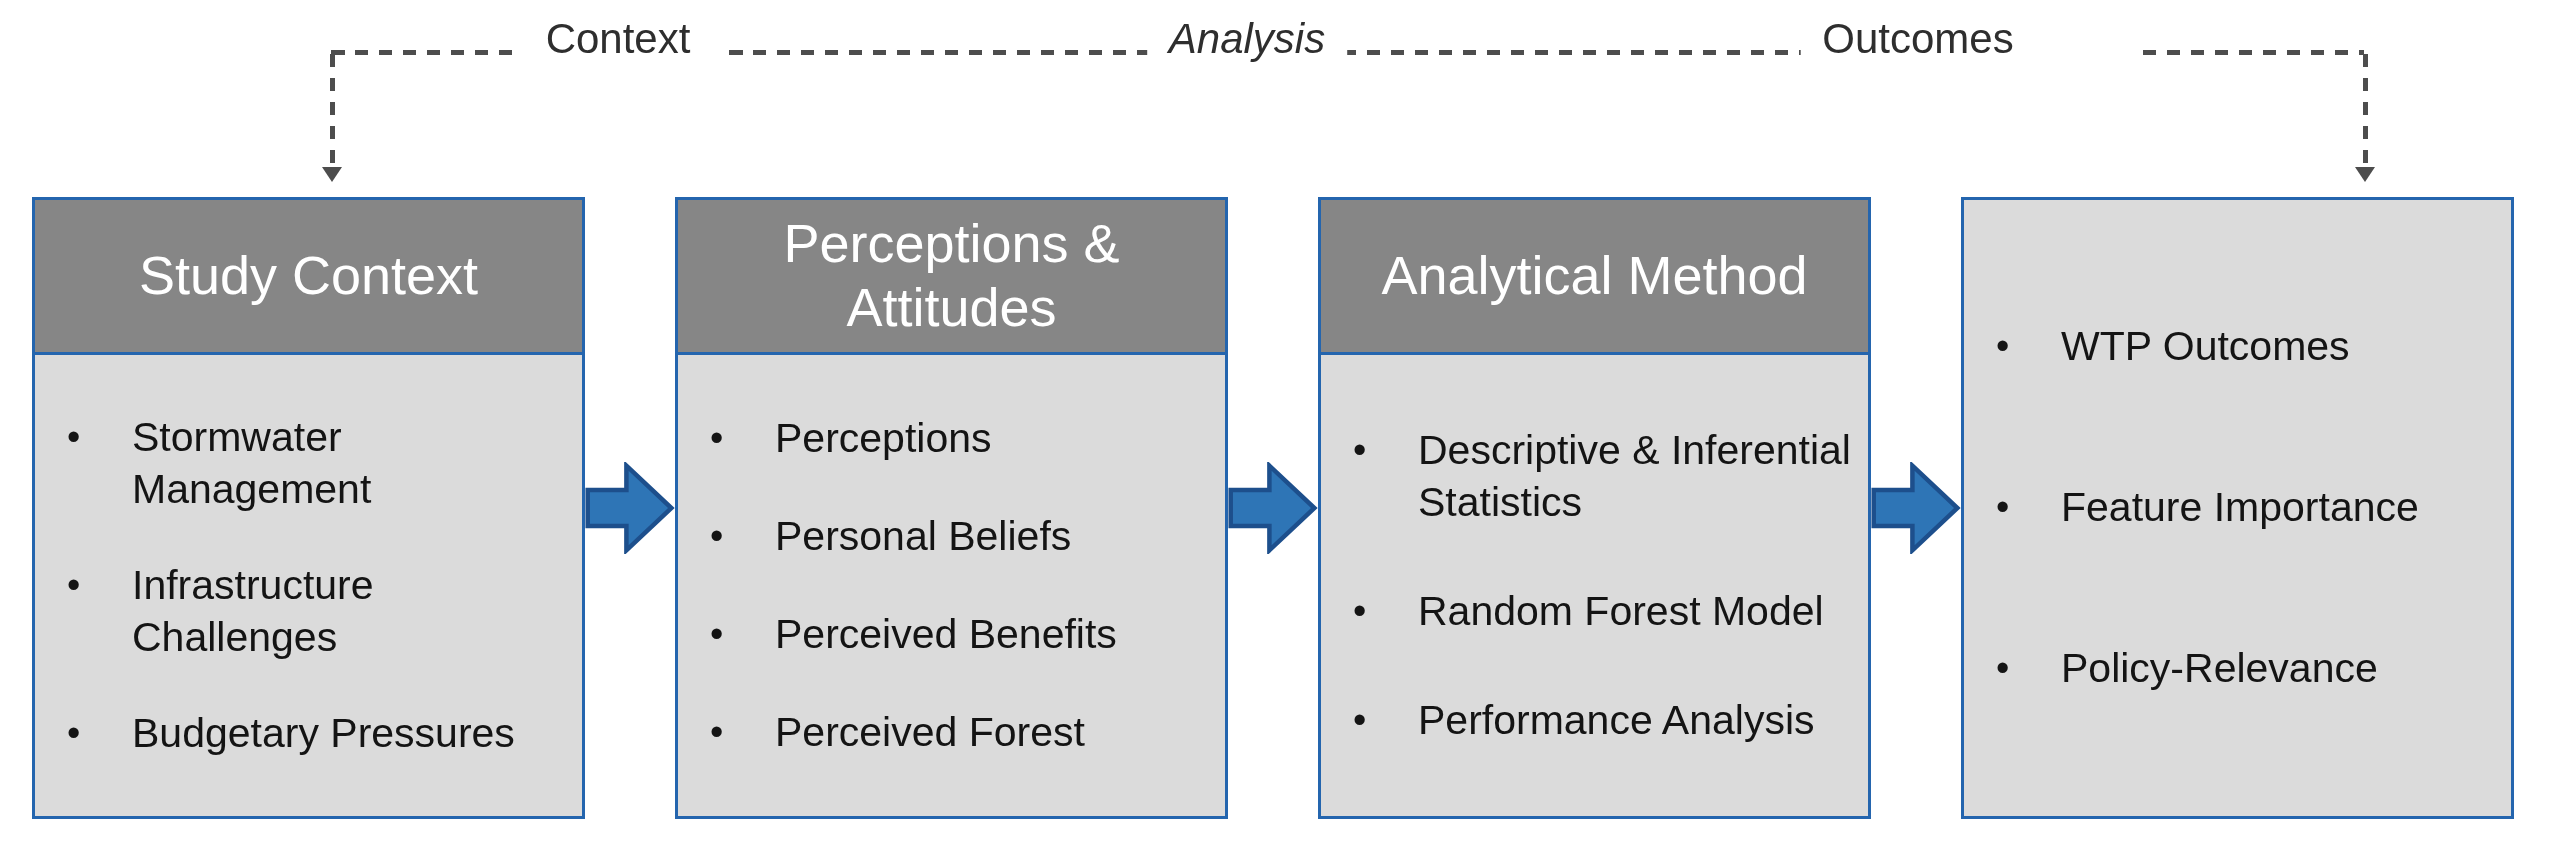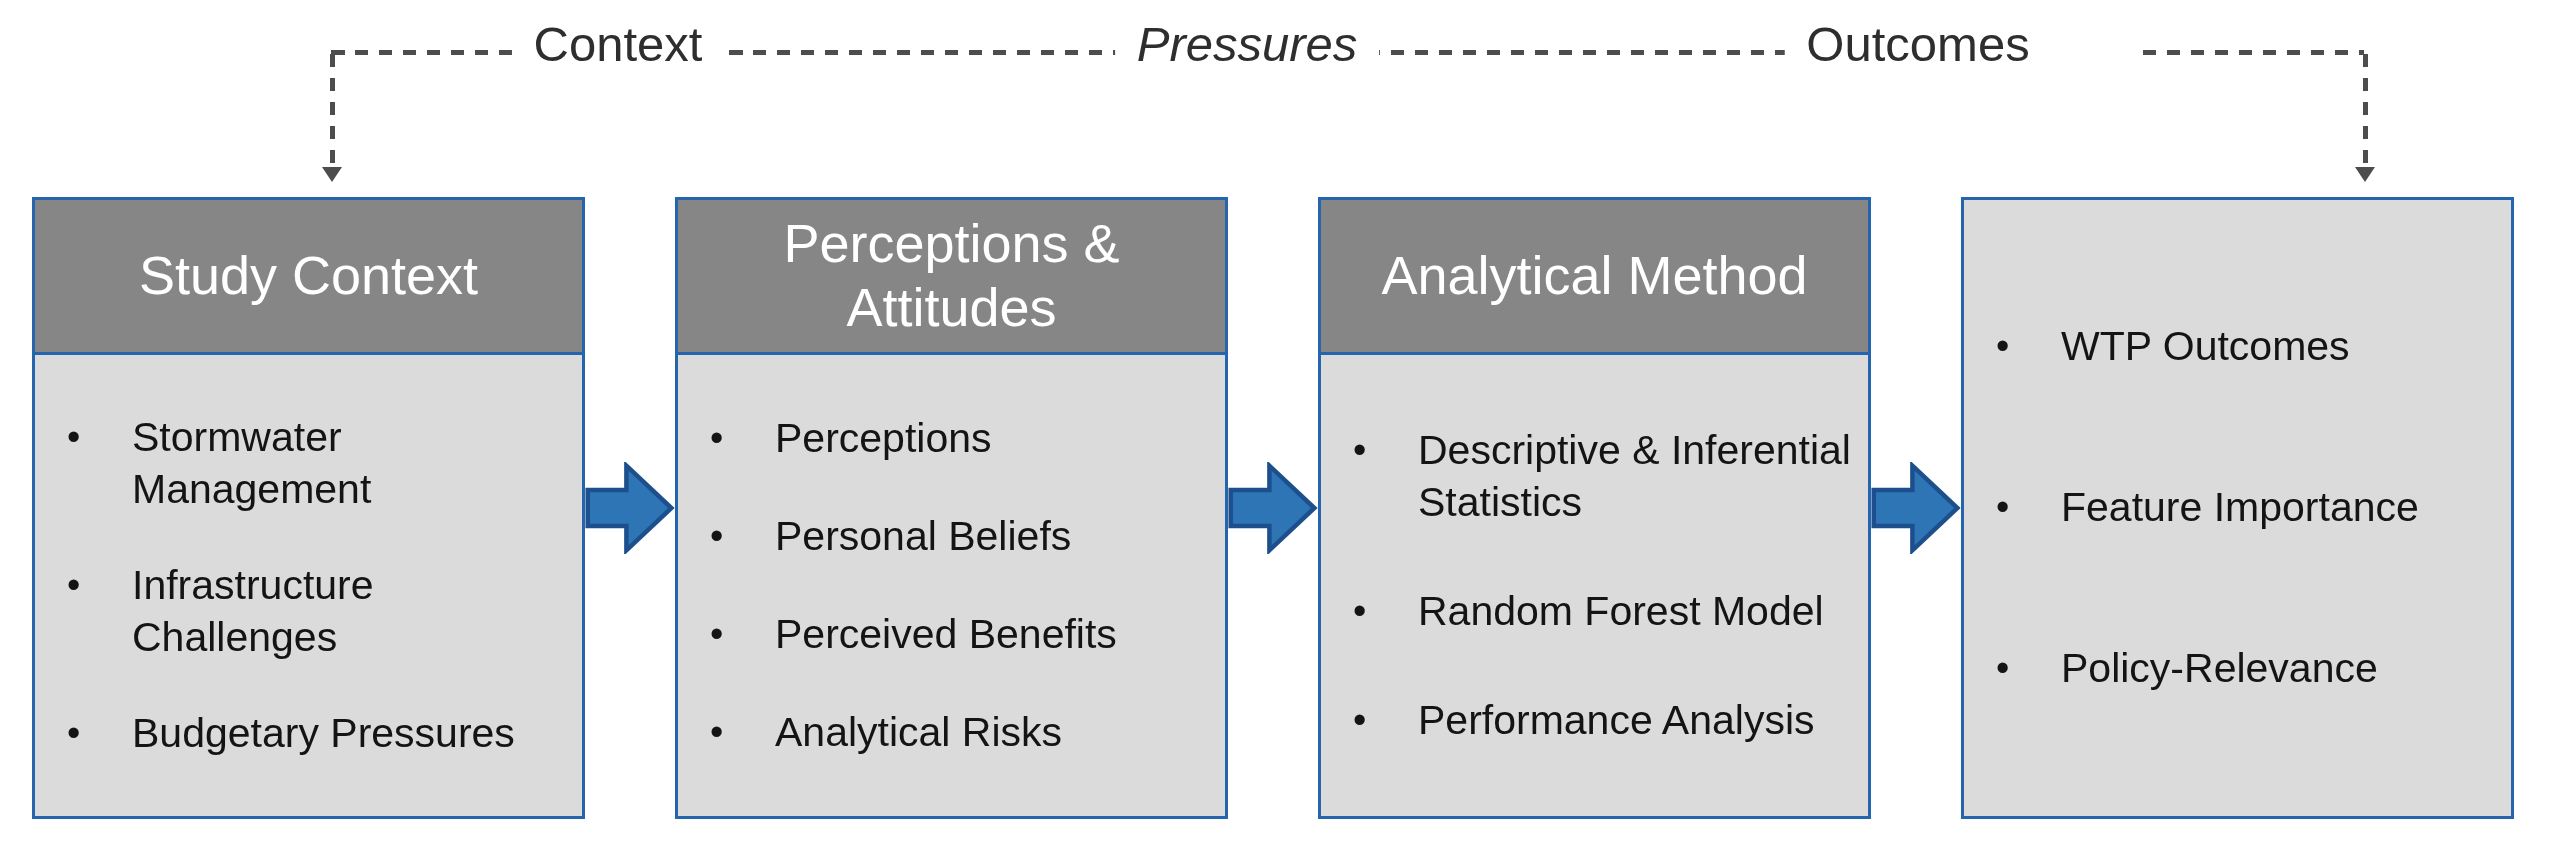--- a/index.html
+++ b/index.html
@@ -31,21 +31,21 @@
     background:repeating-linear-gradient(180deg,var(--dash) 0 13.5px,transparent 13.5px 24px);
   }
   .dash-arrowhead{
     position:absolute;top:167px;width:0;height:0;
     border-left:10px solid transparent;
     border-right:10px solid transparent;
     border-top:15.3px solid var(--dash);
   }
   .bracket-label{
     position:absolute;top:10.8px;transform:translateX(-50%);
-    font-size:49px;line-height:1.35;color:var(--label-text);
+    font-size:42px;line-height:1.35;color:var(--label-text);
     background:var(--page-bg);padding:0 21.6px;white-space:nowrap;
   }
   .bracket-label.italic{font-style:italic;}
   
   .boxes-row{
     position:absolute;left:32px;top:197px;width:2168px;height:622px;
     display:flex;align-items:stretch;
   }
   .flow-box{
     flex:0 0 553px;display:flex;flex-direction:column;
@@ -86,21 +86,21 @@
 <div class="dash-h" style="left:1343px;width:547px;"></div>
 <div class="dash-h" style="left:2143px;width:221px;"></div>
 
 <div class="dash-v" style="left:330px;"></div>
 <div class="dash-arrowhead" style="left:322px;"></div>
 
 <div class="dash-v" style="left:2363px;"></div>
 <div class="dash-arrowhead" style="left:2355px;"></div>
 
 <span class="bracket-label" style="left:618px;">Context</span>
-<span class="bracket-label italic" style="left:1247px;">Pressures</span>
+<span class="bracket-label italic" style="left:1247px;">Analysis</span>
 <span class="bracket-label" style="left:1918px;">Outcomes</span>
 
 <div class="boxes-row">
 
   <div class="flow-box">
     <div class="box-header">Study Context</div>
     <div class="box-body">
       <div class="bullet-item">
         <span class="bullet-marker">•</span>
         <span>Stormwater Management</span>
@@ -132,21 +132,21 @@
       <div class="bullet-item">
         <span class="bullet-marker">•</span>
         <span>Personal Beliefs</span>
       </div>
       <div class="bullet-item">
         <span class="bullet-marker">•</span>
         <span>Perceived Benefits</span>
       </div>
       <div class="bullet-item">
         <span class="bullet-marker">•</span>
-        <span>Analytical Risks</span>
+        <span>Perceived Forest</span>
       </div>
     </div>
   </div>
 
   <div class="arrow-cell">
     <svg class="flow-arrow" viewBox="0 0 100 102" aria-hidden="true">
       <polygon points="3,31 46,31 46,4 96,51 46,98 46,71 3,71"></polygon>
     </svg>
   </div>
 

